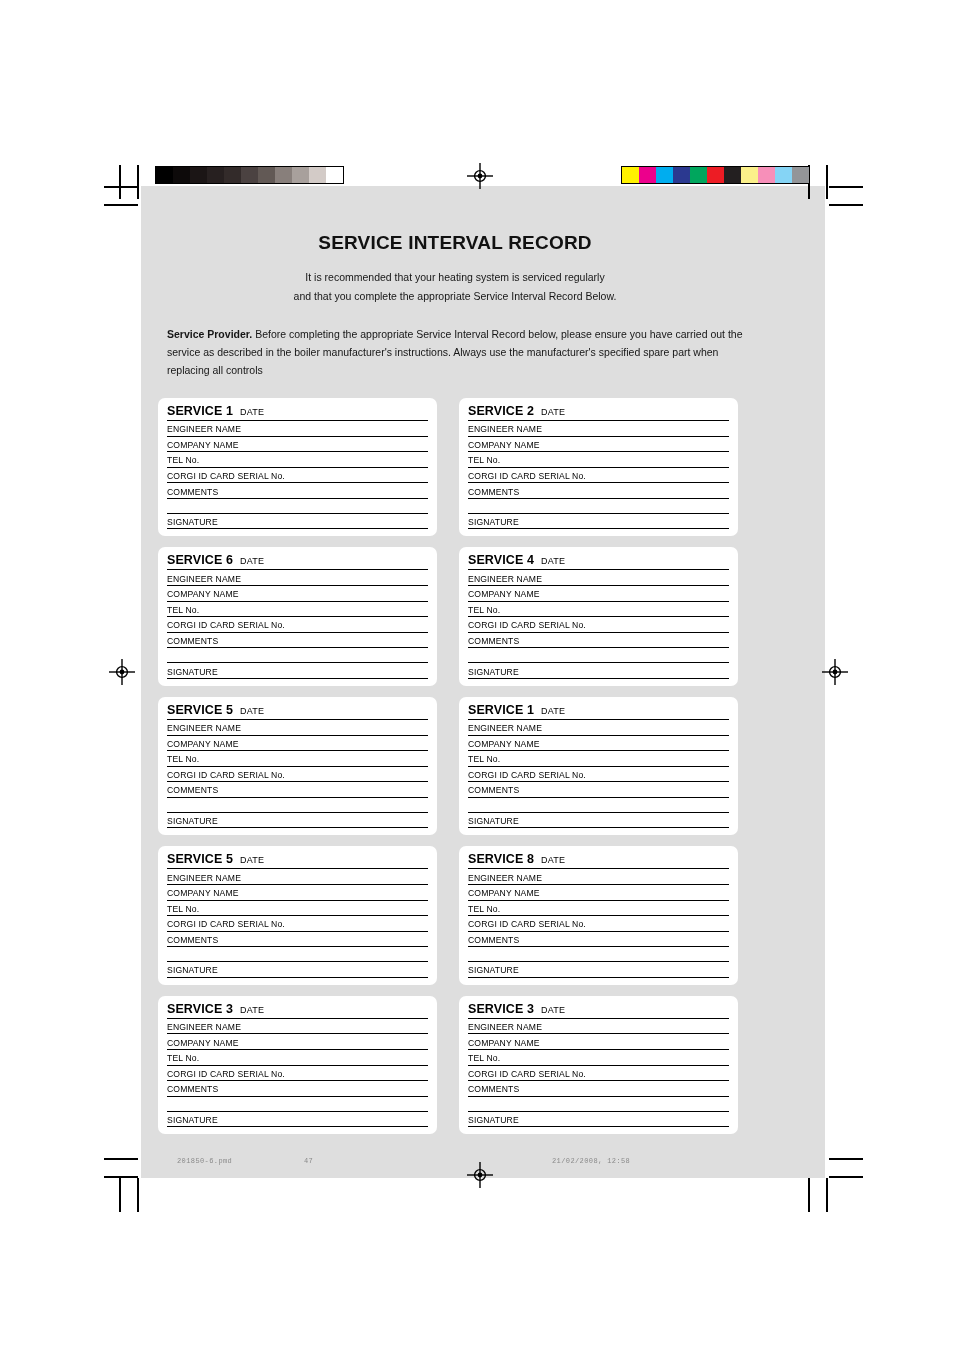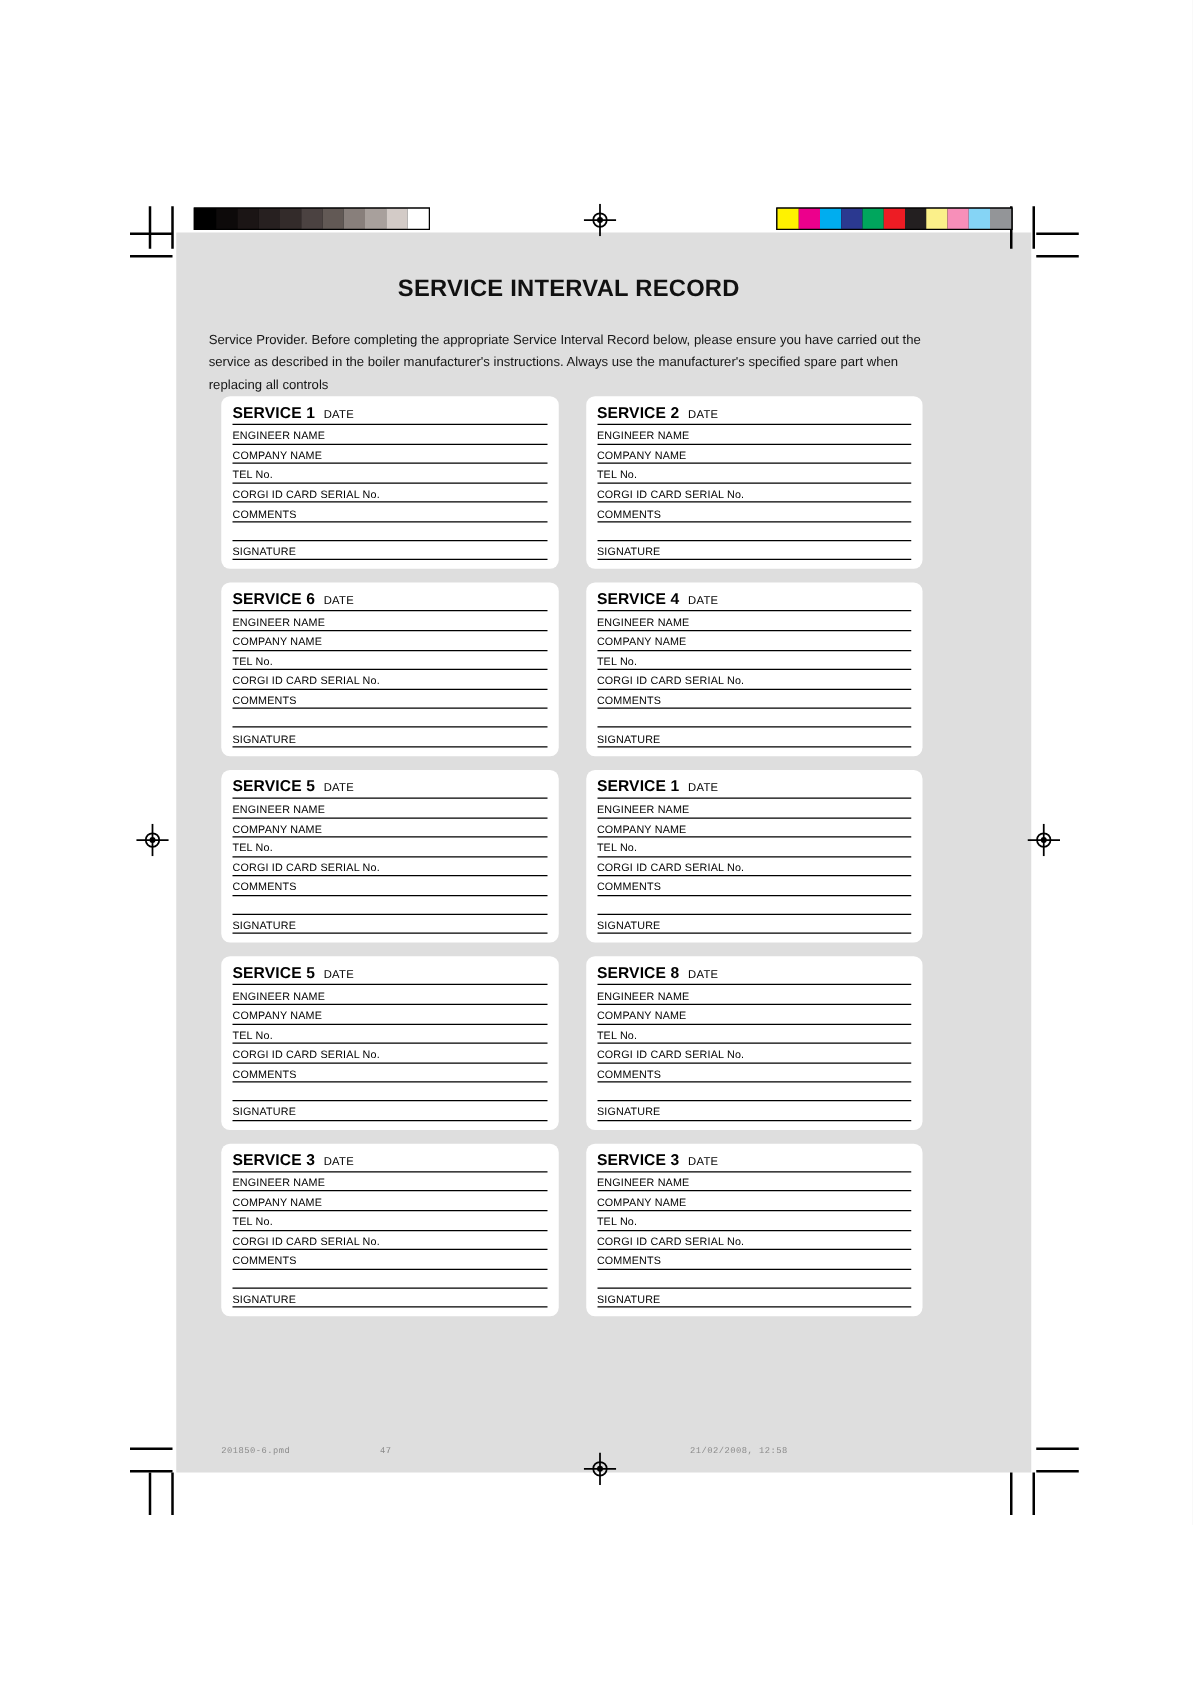--- a/index.html
+++ b/index.html
@@ -50,21 +50,21 @@
     background: #000;
   }
   .swatch-strip .sw { width: 17px; height: 100%; }
   #gray-strip { left: 155px; }
   #color-strip { left: 621px; }
 
   
   .content {
     position: absolute;
     left: 141px;
-    top: 175px;
+    top: 186px;
     width: 628px;
   }
 
   .doc-title {
     text-align: center;
     font-size: 19px;
     font-weight: bold;
     color: #111;
     letter-spacing: 0.2px;
     margin-top: 46px;
@@ -79,26 +79,26 @@
   }
 
   .provider-note {
     font-size: 10.5px;
     color: #161616;
     line-height: 18px;
     margin-top: 20px;
     padding: 0 22px 0 26px;
     text-align: left;
   }
-  .provider-note b { font-weight: normal; text-align: right; }
+  .provider-note b { font-weight: bold; text-align: right; }
 
   
   .cards {
-    margin-top: 0;
-    padding: 0 31px 0 36px;
+    margin-top: 19px;
+    padding: 0 31px 0 17px;
     display: grid;
     grid-template-columns: 1fr 1fr;
     column-gap: 22px;
     row-gap: 11px;
   }
 
   .card {
     background: #ffffff;
     border-radius: 7px;
     padding: 6px 9px 7px 9px;
@@ -235,20 +235,24 @@
       <div class="sw" style="background: rgb(251, 240, 138);"></div>
       <div class="sw" style="background: rgb(247, 143, 185);"></div>
       <div class="sw" style="background: rgb(133, 212, 245);"></div>
       <div class="sw" style="background: rgb(147, 149, 152);"></div>
     </div>
 
   <div class="content">
 
     <div class="doc-title">SERVICE INTERVAL RECORD</div>
 
+    <div class="intro">
+      <div>It is recommended that your heating system is serviced regularly</div>
+      <div>and that you complete the appropriate  Service Interval Record Below.</div>
+    </div>
 
     <div class="provider-note"><b>Service Provider.</b><span> Before completing the appropriate Service Interval Record below, please ensure you have carried out the service as described in the boiler manufacturer's instructions. Always use the manufacturer's specified spare part when replacing all controls</span></div>
 
     <div class="cards" id="cards-grid">
         <div class="card">
           <div class="card-head">
             <span class="svc-label">SERVICE 1</span>
             <span class="date-label">DATE</span>
           </div>
           <div class="field">ENGINEER NAME</div>

